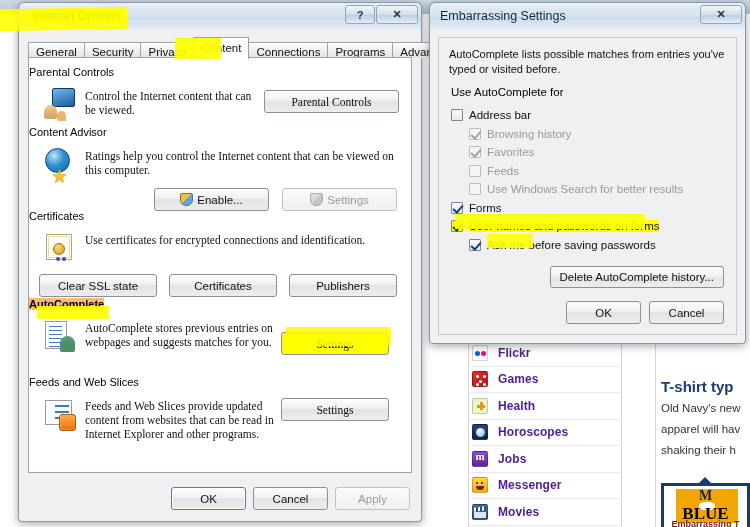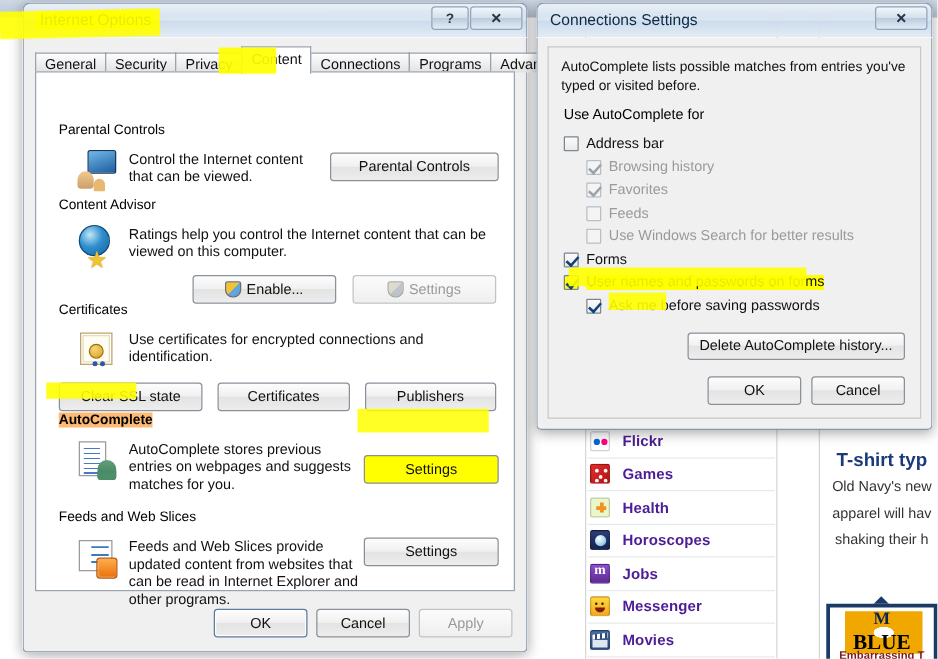--- a/index.html
+++ b/index.html
@@ -106,21 +106,21 @@
     background: repeating-linear-gradient(90deg,#fff 0 2px,#2c4a77 2px 4px);
     transform: skewY(-8deg);
   }
   .ico-movies:after{
     content:""; position:absolute; left:1px; top:7px; width:12px; height:6px;
     background:#dfe7f2;
   }
 
   
   .article {
-    position: absolute; left: 661px; top: 360px; width: 89px; text-align: center;
+    position: absolute; left: 661px; top: 378px; width: 89px;
   }
   .article h3 {
     margin:0; font-size: 15px; font-weight: bold;
     color: #1a3a7a; font-family: "Liberation Sans", sans-serif;
     white-space: nowrap;
   }
   .article p {
     margin: 6px 0 0 0; font-size: 11.5px; line-height: 15px;
     color: #333; white-space: nowrap;
   }
@@ -230,30 +230,30 @@
     z-index: 3;
     margin-bottom: -1px;
   }
 
   .tabpane {
     position: absolute; left: 9px; right: 9px; top: 27px; bottom: 48px;
     background: #fff;
     border: 1px solid #9aa4af;
   }
 
-  .group { position: absolute; left: 18px; right: 12px; margin-top: 32px; }
+  .group { position: absolute; left: 0; right: 12px; }
   .grule {
     position: absolute; left: 0; right: 0; top: 8px;
     height: 1px; background: #bdbdbd;
     z-index: -1;
   }
   .ghead-wrap { position: relative; height: 16px; }
   .ghead.hl { background: #fdba74; font-weight: bold; }
 
-  .grow { display: flex; align-items: flex-start; margin-top: 4px; }
+  .grow { display: flex; align-items: flex-start; margin-top: 4px; font-family: Liberation Serif, serif; }
   .gicon {
     width: 32px; height: 32px; flex: 0 0 32px;
     margin: 2px 10px 0 14px;
     position: relative;
   }
   .gtext {
     font-size: 11.5px;
     line-height: 14px;
     color: #111;
     flex: 1 1 auto;
@@ -581,21 +581,21 @@
         <div class="btn default">OK</div>
         <div class="btn">Cancel</div>
         <div class="btn disabled">Apply</div>
       </div>
 
     </div>
   </div>
 
   <div class="window" id="autocomplete-settings">
     <div class="titlebar">
-      <span class="title">Connections Settings</span>
+      <span class="title">Embarrassing Settings</span>
       <div class="winbtns">
         <div class="winbtn close">✕</div>
       </div>
     </div>
 
     <div class="winbody">
       <div class="ac-inner">
 
         <div class="ac-intro">AutoComplete lists possible matches from entries you've typed or visited before.</div>
 

